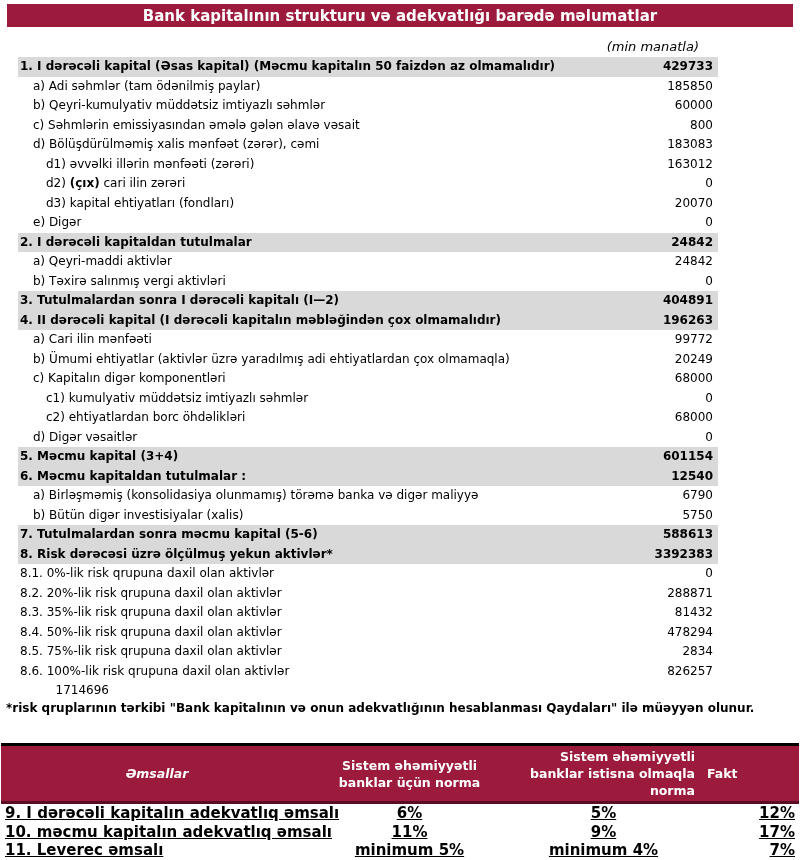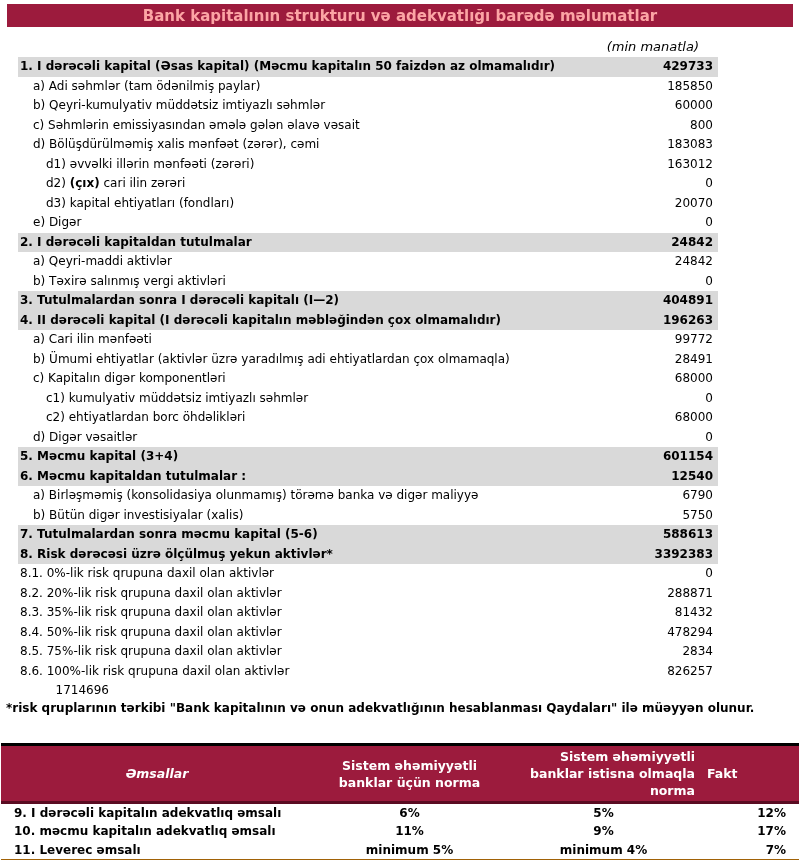--- a/index.html
+++ b/index.html
@@ -10,21 +10,21 @@
     background: #ffffff;
     color: #000;
     font-family: "DejaVu Sans", "Liberation Sans", sans-serif;
     overflow: hidden;
   }
 
   .banner {
     position: absolute; left: 7px; top: 4px;
     width: 786px; height: 23px;
     background: #9C1B3D;
-    color: #fca5a5;
+    color: #ffffff;
     display: flex; align-items: center; justify-content: center;
     font-weight: bold; font-size: 15px;
   }
 
   .unitnote {
     position: absolute; left: 6px; top: 39px;
     width: 700px; text-align: right; padding-right: 7px;
     font-style: italic; font-size: 13px;
   }
 
@@ -56,23 +56,24 @@
     height: 56px; vertical-align: middle;
     padding: 2px 6px; line-height: 17px;
     border-top: 3px solid #000000;
     border-bottom: 3px solid #5a0c22;
   }
   th.hc1 { text-align: center; font-style: italic; }
   th.hc2 { text-align: center; }
   th.hc3 { text-align: right; padding-right: 10px; }
   th.hc4 { text-align: left; }
   table.ratios tbody td {
-    font-size: 12px; font-weight: bold;
-    height: 19px; vertical-align: middle; padding: 0 13px;
+    font-size: 15px; font-weight: bold;
+    height: 19px; vertical-align: middle; padding: 0 4px;
     white-space: nowrap;
+    text-decoration: underline;
   }
   td.rlab { text-align: left; padding-left: 8px; }
   td.bc1, td.bc2 { text-align: center; }
   td.fact { text-align: right; padding-right: 4px; }
   table.ratios tbody tr:last-child td { border-bottom: 1px solid #a16207; }
 </style>
 </head>
 <body>
 
 <div class="banner">
@@ -137,21 +138,21 @@
     <div class="crow section">
       <div class="lab">4. II dərəcəli  kapital (I dərəcəli  kapitalın  məbləğindən çox olmamalıdır)</div>
       <div class="val">196263</div>
     </div>
     <div class="crow ind1">
       <div class="lab">a) Cari ilin mənfəəti</div>
       <div class="val">99772</div>
     </div>
     <div class="crow ind1">
       <div class="lab">b) Ümumi ehtiyatlar (aktivlər üzrə yaradılmış adi ehtiyatlardan çox olmamaqla)</div>
-      <div class="val">28491</div>
+      <div class="val">20249</div>
     </div>
     <div class="crow ind1">
       <div class="lab">c)  Kapitalın digər komponentləri</div>
       <div class="val">68000</div>
     </div>
     <div class="crow ind2">
       <div class="lab">c1) kumulyativ müddətsiz imtiyazlı səhmlər</div>
       <div class="val">0</div>
     </div>
     <div class="crow ind2">

